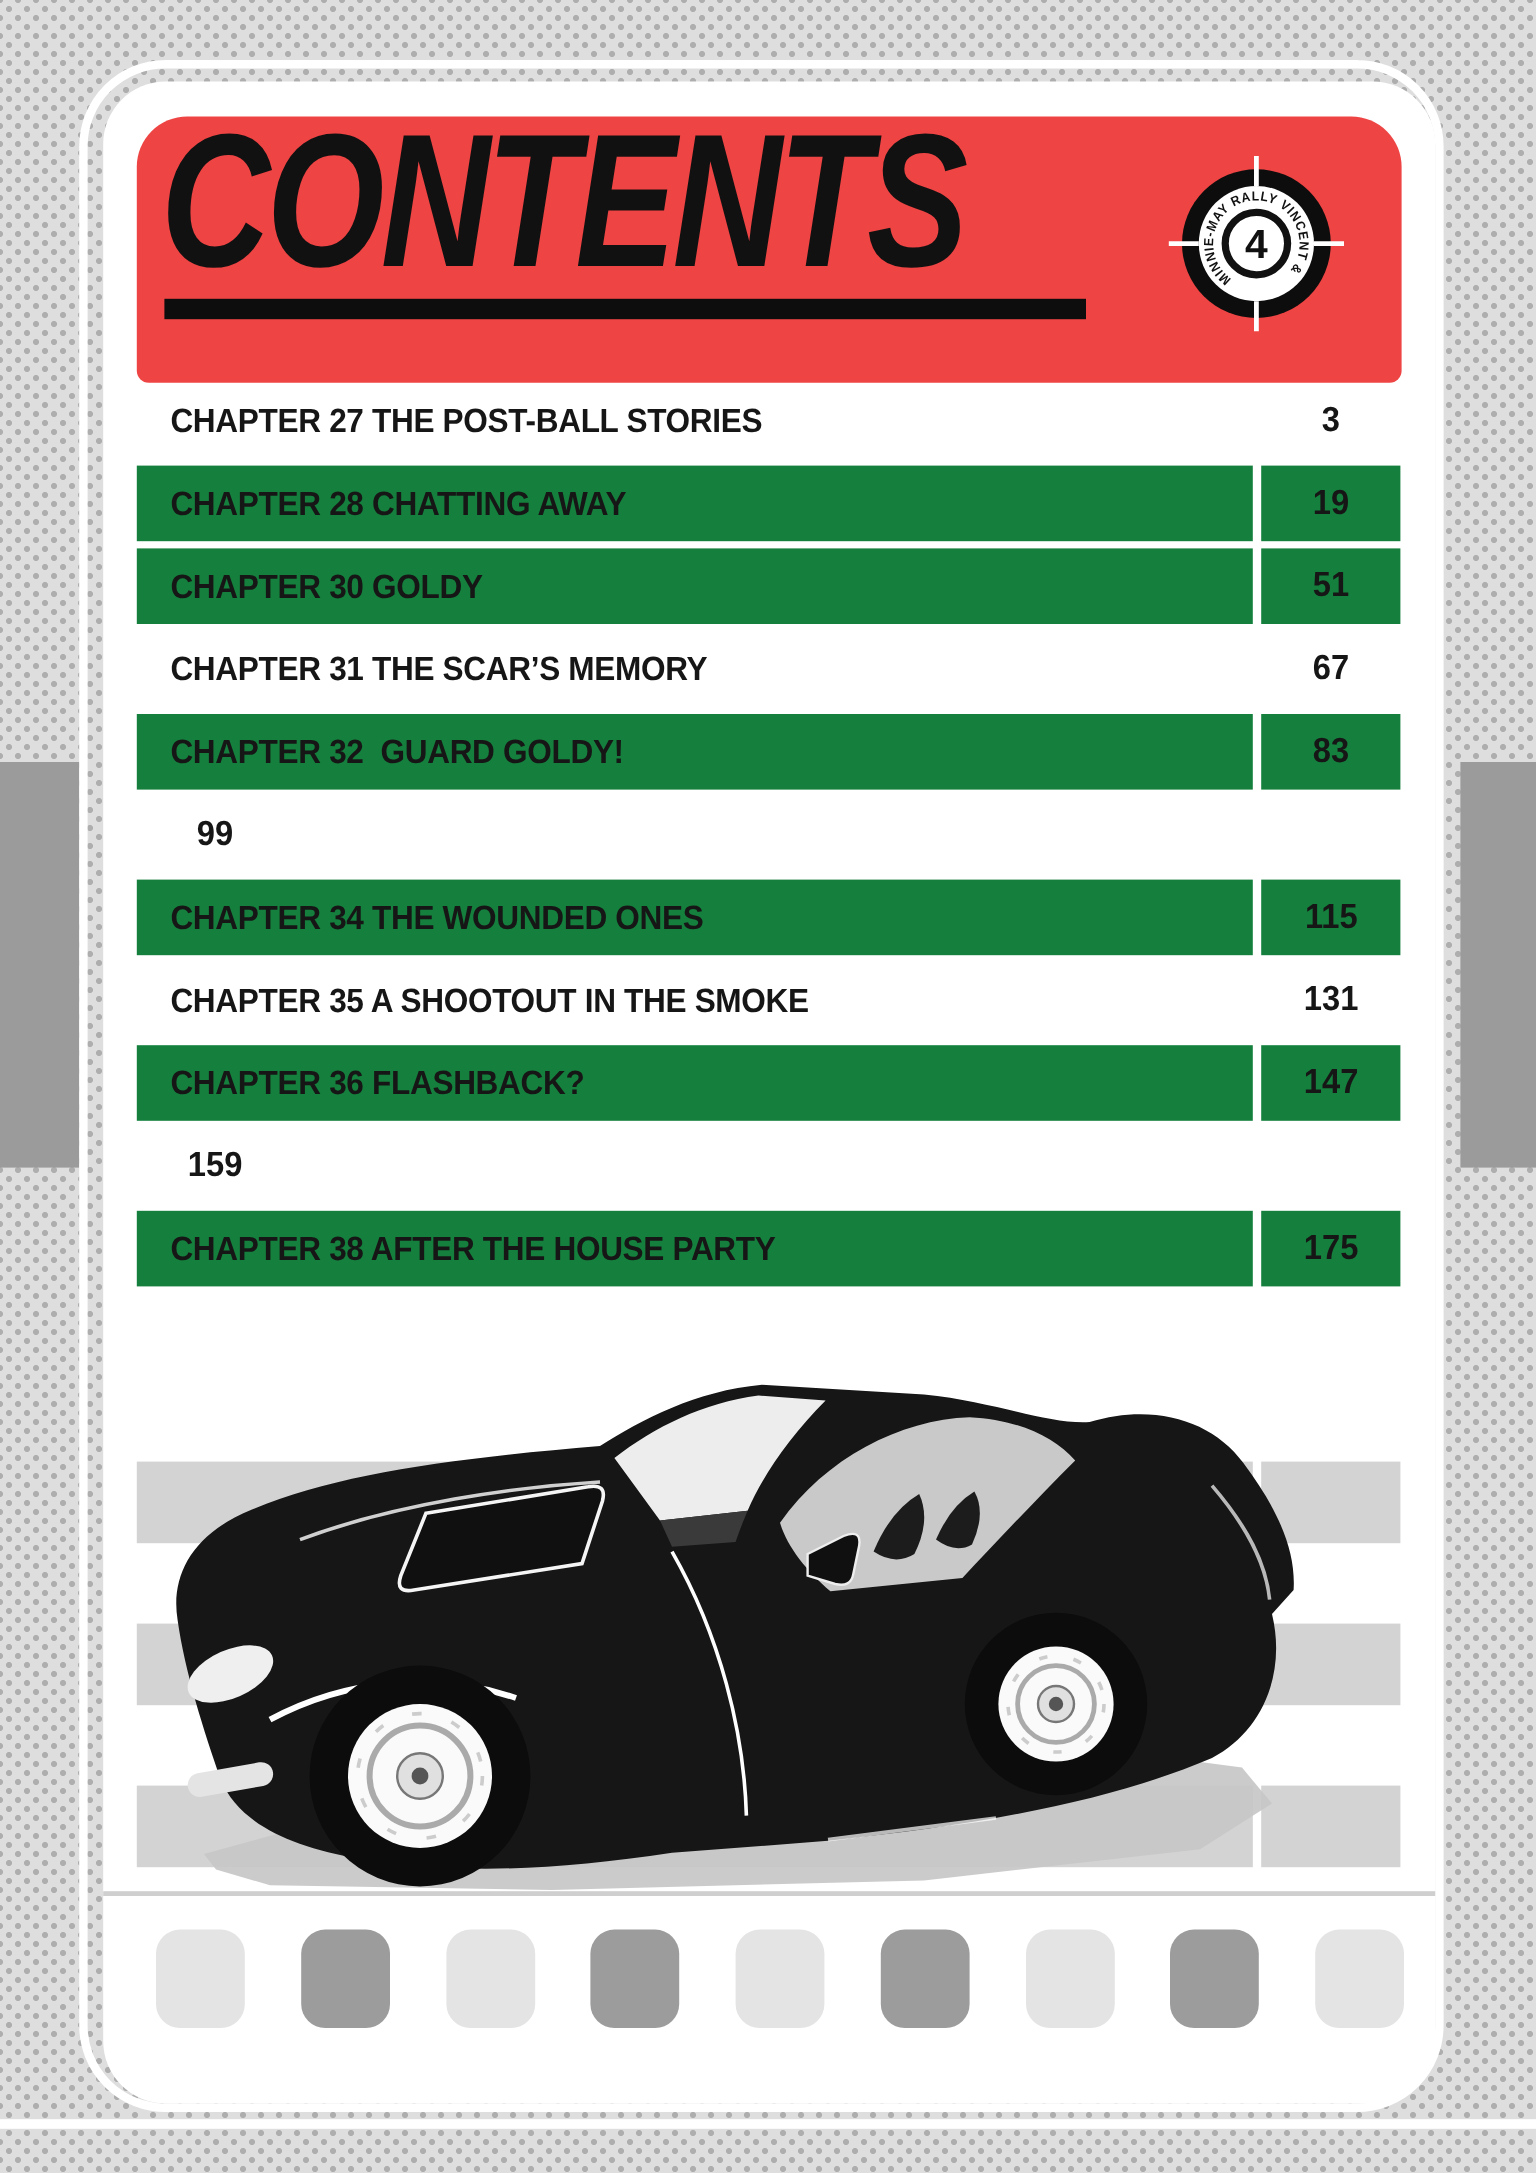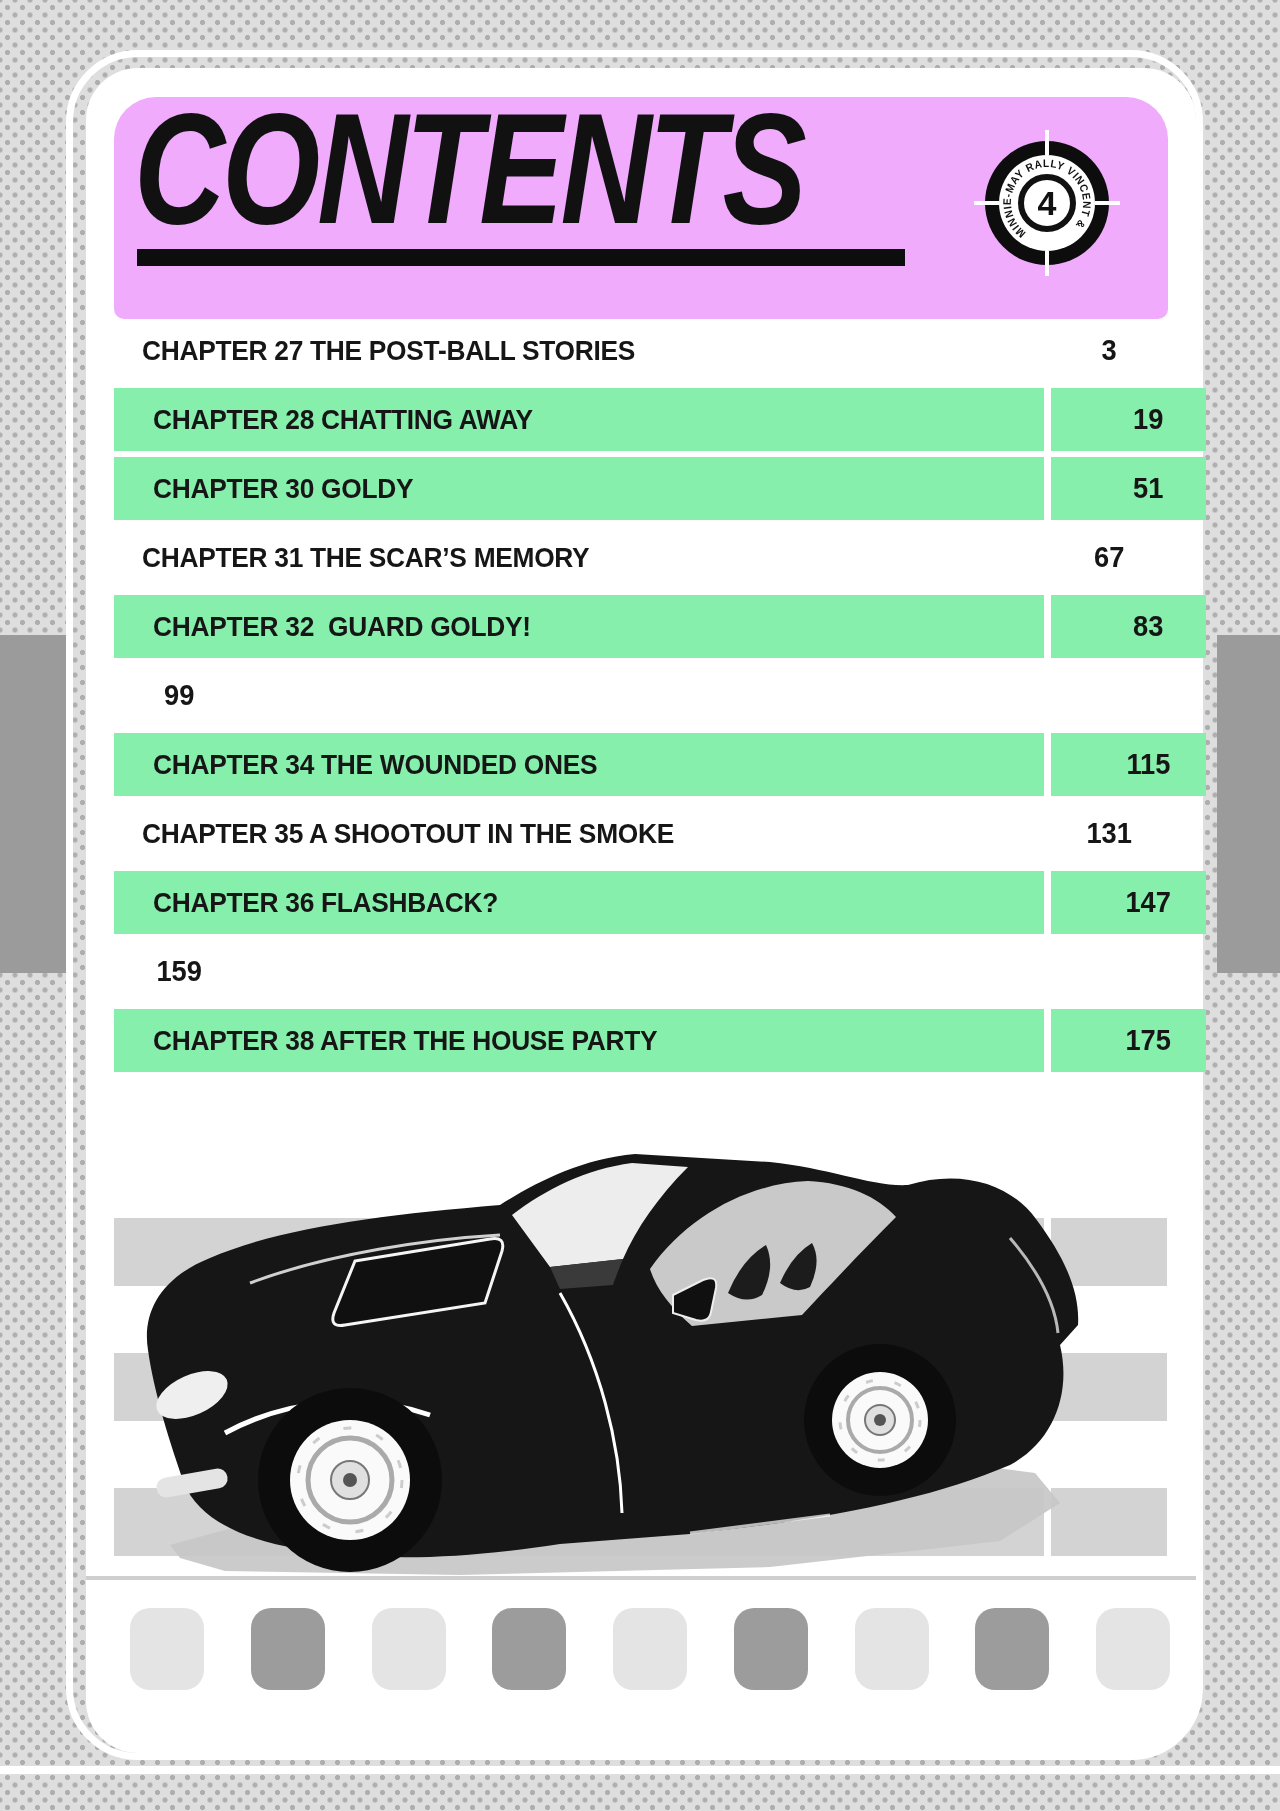--- a/index.html
+++ b/index.html
@@ -39,21 +39,21 @@
   .title-underline{
     position:absolute;left:23px;top:152px;width:768px;height:17px;background:#0d0d0d;
   }
   .volume-badge{position:absolute;left:858px;top:31px;width:150px;height:150px;}
   
   .toc{position:absolute;left:28px;top:251px;width:1054px;}
   .toc-row{position:relative;height:69px;display:flex;}
   .row-bar{flex:0 0 930px;height:63px;display:flex;align-items:center;padding-left:28px;box-sizing:border-box;}
   .row-gap{flex:0 0 7px;height:63px;}
   .row-box{flex:0 0 116px;height:63px;display:flex;align-items:center;justify-content:center;}
-  .toc-row.shaded .row-bar,.toc-row.shaded .row-box{background:#86efac;padding-left:39px;}
+  .toc-row.shaded .row-bar,.toc-row.shaded .row-box{background:#15803d;}
   .row-title{
     font-size:28px;font-weight:bold;color:#161616;white-space:pre;
     display:inline-block;transform:scaleX(0.94);transform-origin:left center;
     letter-spacing:-0.3px;
   }
   .row-page{
     font-size:29px;font-weight:bold;color:#161616;
     display:inline-block;transform:scaleX(0.94);
   }
   
@@ -76,21 +76,21 @@
 
 <div class="canvas">
 
   <div class="side-band left" style="background-color: rgb(155, 155, 155);"></div>
   <div class="side-band right" style="background-color: rgb(155, 155, 155);"></div>
   <div class="echo-outline"></div>
   <div class="bottom-rule"></div>
 
   <div class="card">
 
-    <div class="header-panel" style="background-color: #f0abfc;">
+    <div class="header-panel" style="background-color: #ef4444;">
       <div class="contents-title">CONTENTS</div>
       <div class="title-underline"></div>
 
       <svg class="volume-badge" viewBox="0 0 150 150">
         <circle cx="75" cy="75" r="62" fill="#0d0d0d"></circle>
         <g stroke="#ffffff" stroke-width="4">
           <line x1="75" y1="2" x2="75" y2="27"></line>
           <line x1="148" y1="75" x2="123" y2="75"></line>
           <line x1="75" y1="148" x2="75" y2="123"></line>
           <line x1="2" y1="75" x2="27" y2="75"></line>

